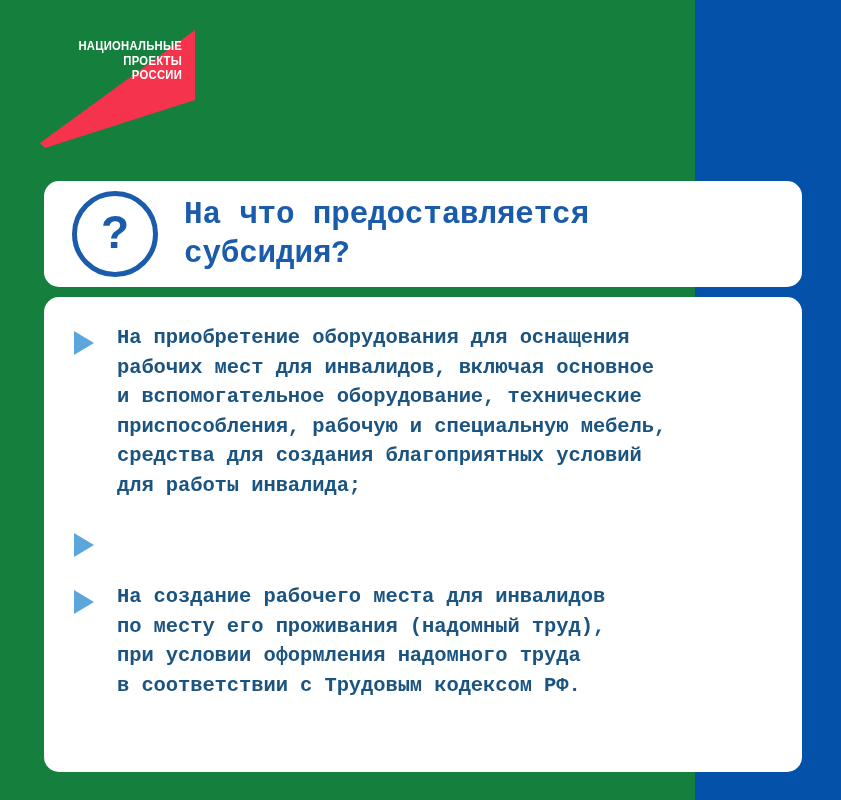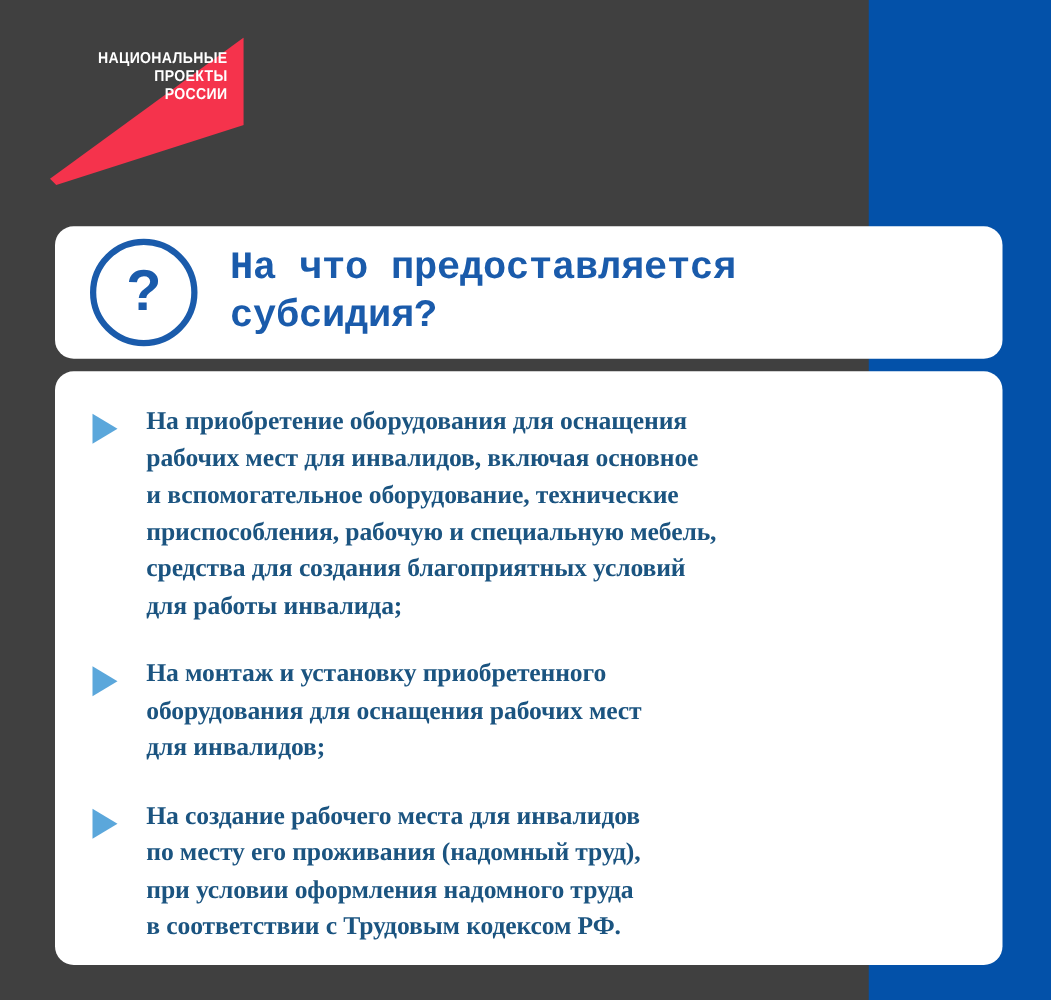--- a/index.html
+++ b/index.html
@@ -10,21 +10,21 @@
     width: 841px;
     height: 800px;
     overflow: hidden;
     font-family: "Liberation Sans", sans-serif;
     background: #0351A9;
   }
   .poster {
     position: relative;
     width: 695px;
     height: 800px;
-    background: #404040;
+    background: #15803d;
     box-sizing: border-box;
   }
 
   
   .logo {
     position: absolute;
     left: 40px;
     top: 30px;
     width: 155px;
     height: 118px;
@@ -122,21 +122,21 @@
     flex: 0 0 auto;
     width: 0;
     height: 0;
     border-top: 12px solid transparent;
     border-bottom: 12px solid transparent;
     border-left: 20px solid #5BA7DB;
     margin-right: 23px;
     margin-top: 8px;
   }
   .bullet-text {
-    font-family: Liberation Serif, serif;
+    font-family: Liberation Mono, monospace;
     font-size: 20.5px;
     font-weight: bold;
     color: #1B5480;
     line-height: 29.5px;
     letter-spacing: -0.1px;
     white-space: pre-line;
   }
 </style>
 </head>
 <body>
@@ -168,23 +168,20 @@
       <div class="bullet-text">На приобретение оборудования для оснащения
 рабочих мест для инвалидов, включая основное
 и вспомогательное оборудование, технические
 приспособления, рабочую и специальную мебель,
 средства для создания благоприятных условий
 для работы инвалида;</div>
     </div>
 
     <div class="bullet">
       <div class="bullet-marker"></div>
-      <div class="bullet-text">На монтаж и установку приобретенного
-оборудования для оснащения рабочих мест
-для инвалидов;</div>
     </div>
 
     <div class="bullet">
       <div class="bullet-marker"></div>
       <div class="bullet-text">На создание рабочего места для инвалидов
 по месту его проживания (надомный труд),
 при условии оформления надомного труда
 в соответствии с Трудовым кодексом РФ.</div>
     </div>
 

